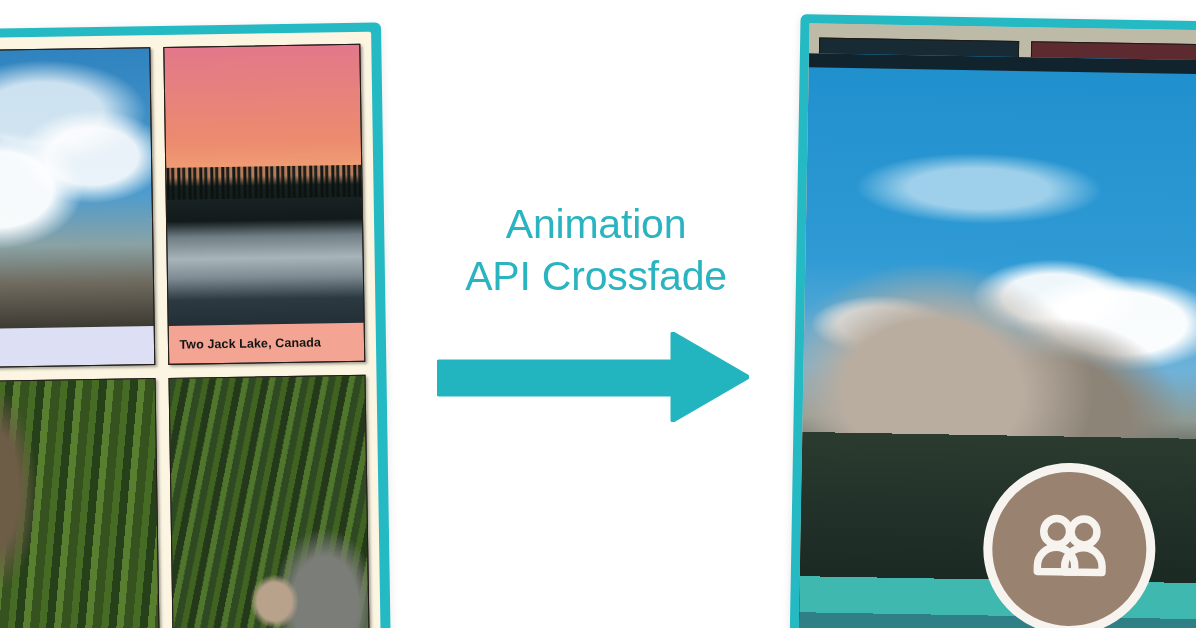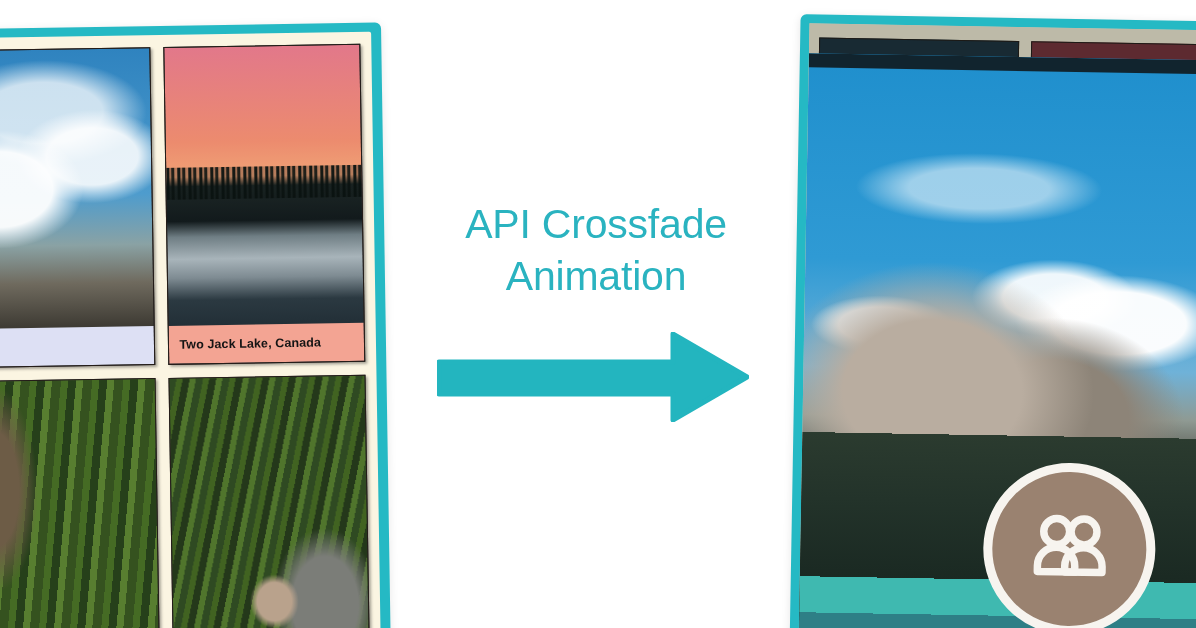--- a/index.html
+++ b/index.html
@@ -252,22 +252,22 @@
           <div class="photo scene-forest-sheep"></div>
 
         </div>
 
       </div>
     </div>
   </div>
 
   <div class="center-block">
     <div class="center-title">
+      <div>Animation</div>
       <div>API Crossfade</div>
-      <div>Animation</div>
     </div>
 
     <div class="arrow-wrap">
       <svg viewBox="0 0 312 90" preserveAspectRatio="none" aria-hidden="true">
         <path d="M2 30 L236 30 L236 2 L310 45 L236 88 L236 62 L2 62 Z" fill="#23b5bf" stroke="#23b5bf" stroke-width="5" stroke-linejoin="round"></path>
       </svg>
     </div>
   </div>
 
   <div class="right-panel">

